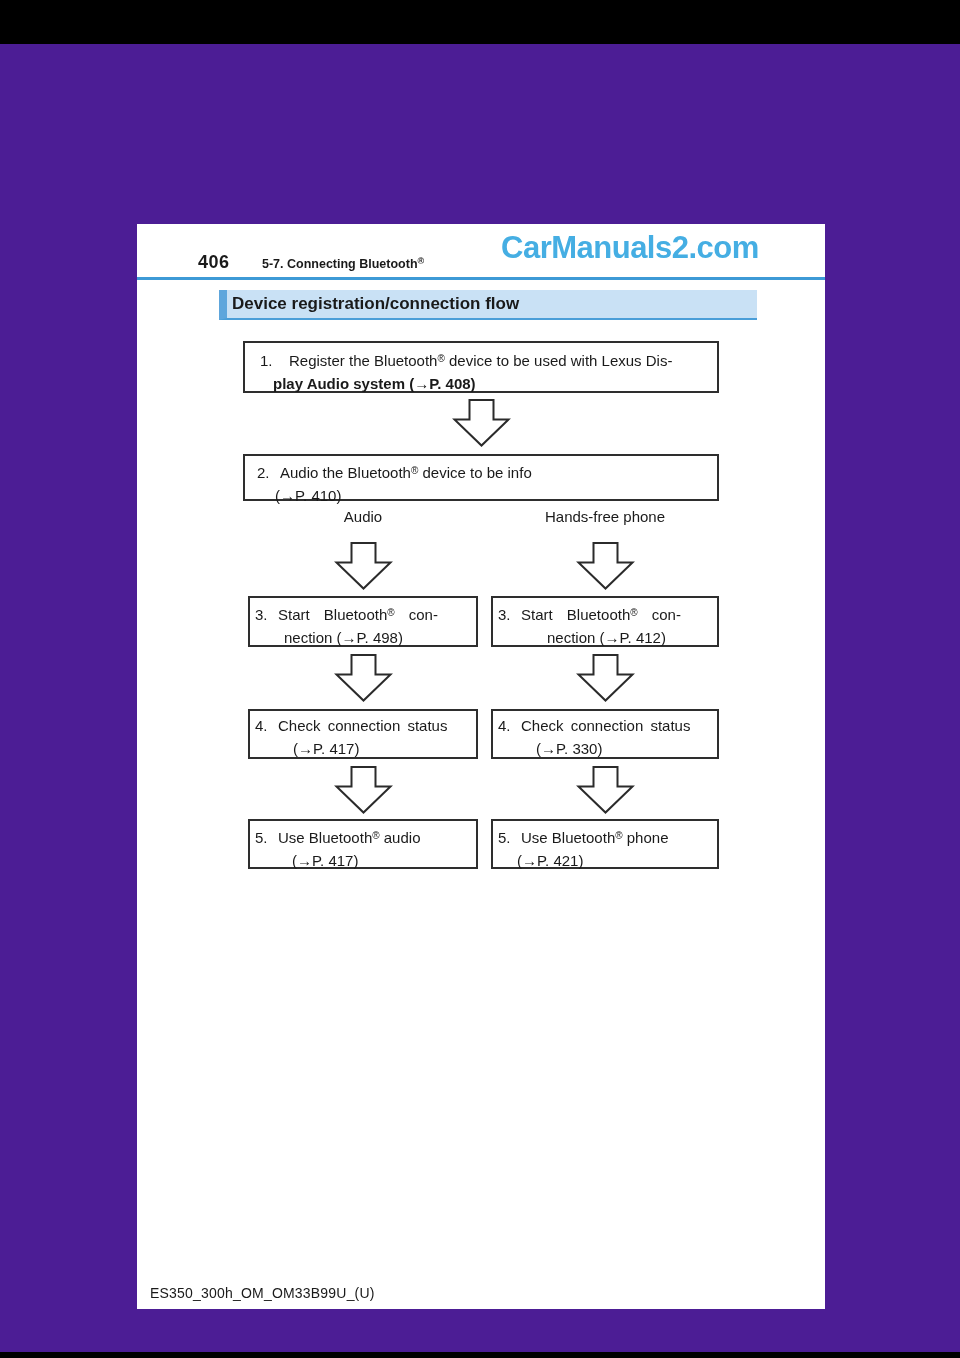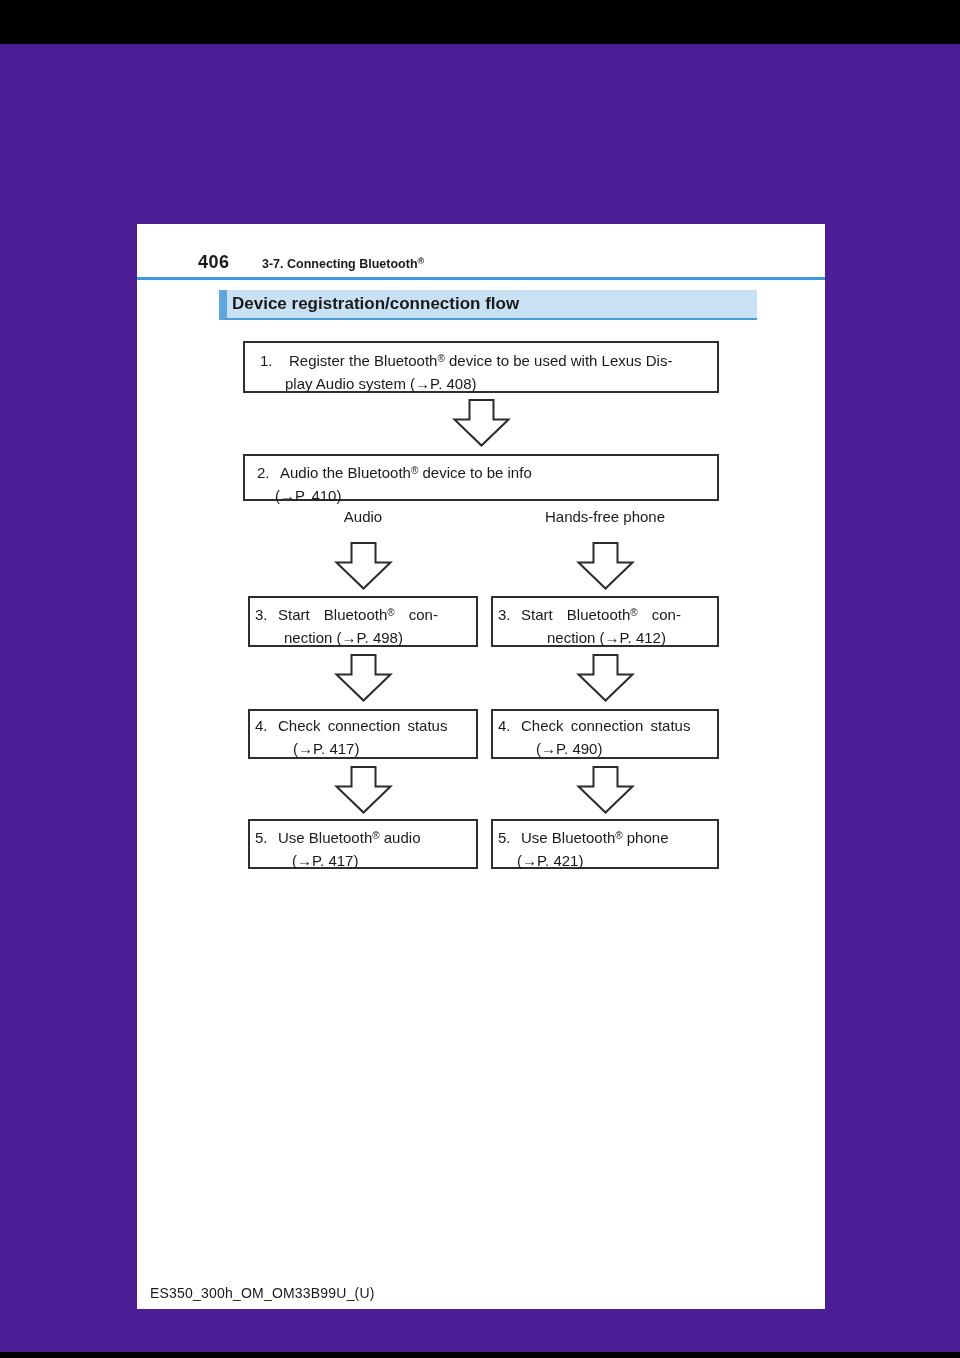--- a/index.html
+++ b/index.html
@@ -82,30 +82,31 @@
     color: #8c8c8c;
   }
 </style>
 </head>
 <body>
 
 <div class="screen">
   <div class="page">
 
     <div class="page-num">406</div>
-    <div class="chapter"><span>3-7. Connecting Bluetooth</span><sup>®</sup></div>
+    <div class="chapter"><span>5-7. Connecting Bluetooth</span><sup>®</sup></div>
+    <div class="wm-top">CarManuals2.com</div>
     <div class="header-rule"></div>
 
     <div class="section-bar">
       <span>Device registration/connection flow</span>
     </div>
 
     <div class="fbox" style="left:106px; top:117px; width:476px; height:52px; padding-top:4px;">
       <div class="l1" style="padding-left:15px;"><span class="num" style="width:29px;">1.</span><span>Register the Bluetooth</span><sup>®</sup><span> device to be used with Lexus Dis-</span></div>
-      <div class="l2" style="padding-left:40px;">play Audio system (→P. 408)</div>
+      <div class="l2" style="padding-left:28px;font-weight:bold;">play Audio system (→P. 408)</div>
     </div>
 
     <div class="arrow" style="left:316px; top:175px;">
       <svg width="57" height="48" viewBox="0 0 57 48">
           <path d="M16.5,1 H40.5 V20.5 H55.5 L28.5,46.5 L1.5,20.5 H16.5 Z" fill="#ffffff" stroke="#2b2b2b" stroke-width="2" stroke-linejoin="miter"></path>
         </svg>
     </div>
 
     <div class="fbox" style="left:106px; top:230px; width:476px; height:47px;">
       <div class="l1" style="padding-left:12px;"><span class="num" style="width:23px;">2.</span><span>Audio the Bluetooth</span><sup>®</sup><span> device to be info</span></div>
@@ -145,21 +146,21 @@
           <path d="M16.5,1 H40.5 V20.5 H55.5 L28.5,46.5 L1.5,20.5 H16.5 Z" fill="#ffffff" stroke="#2b2b2b" stroke-width="2"></path>
         </svg>
     </div>
 
     <div class="fbox" style="left:111px; top:485px; width:230px; height:50px;">
       <div class="l1 spread" style="padding-left:5px;"><span class="num" style="width:23px;">4.</span><span>Check connection status</span></div>
       <div class="l2" style="padding-left:43px;">(→P. 417)</div>
     </div>
     <div class="fbox" style="left:354px; top:485px; width:228px; height:50px;">
       <div class="l1 spread" style="padding-left:5px;"><span class="num" style="width:23px;">4.</span><span>Check connection status</span></div>
-      <div class="l2" style="padding-left:43px;">(→P. 490)</div>
+      <div class="l2" style="padding-left:43px;">(→P. 330)</div>
     </div>
 
     <div class="arrow" style="left:198px; top:542px;">
       <svg width="57" height="48" viewBox="0 0 57 48">
           <path d="M16.5,1 H40.5 V20.5 H55.5 L28.5,46.5 L1.5,20.5 H16.5 Z" fill="#ffffff" stroke="#2b2b2b" stroke-width="2"></path>
         </svg>
     </div>
     <div class="arrow" style="left:440px; top:542px;">
       <svg width="57" height="48" viewBox="0 0 57 48">
           <path d="M16.5,1 H40.5 V20.5 H55.5 L28.5,46.5 L1.5,20.5 H16.5 Z" fill="#ffffff" stroke="#2b2b2b" stroke-width="2"></path>

